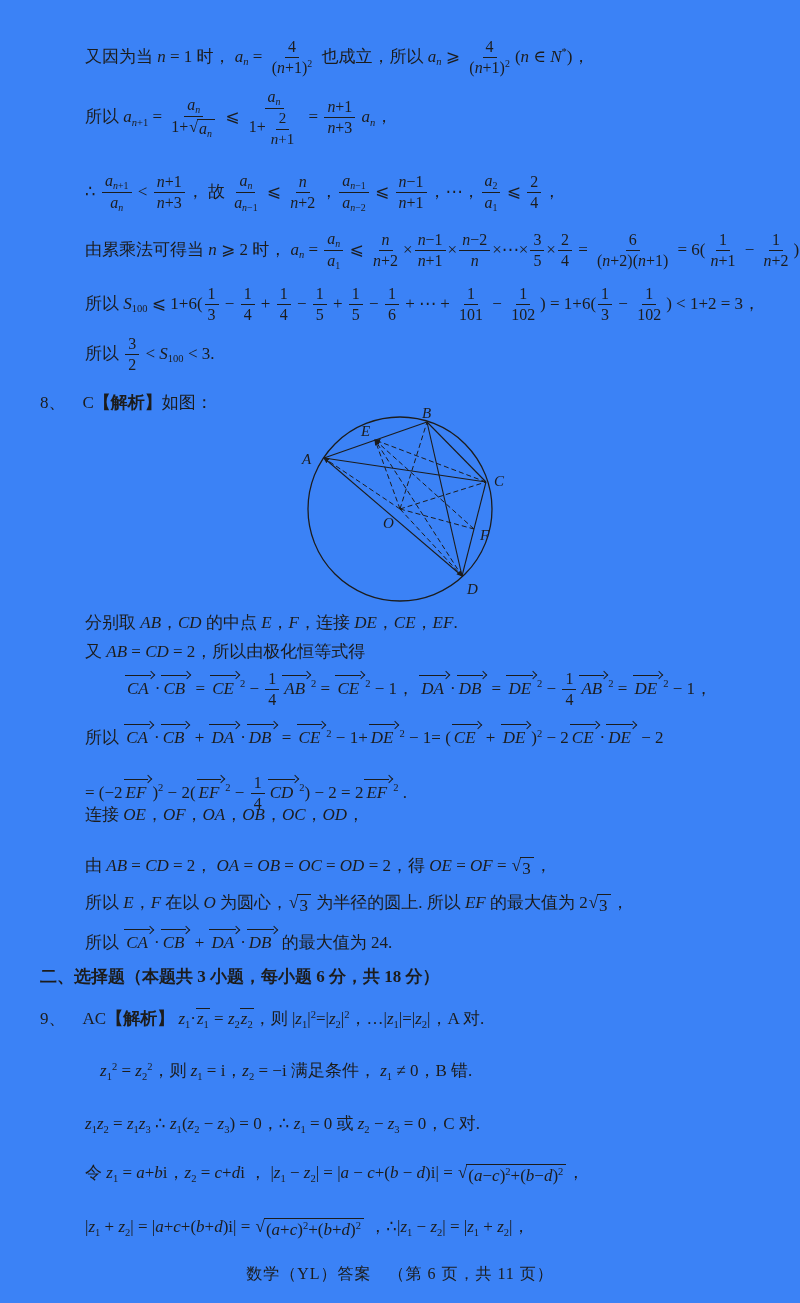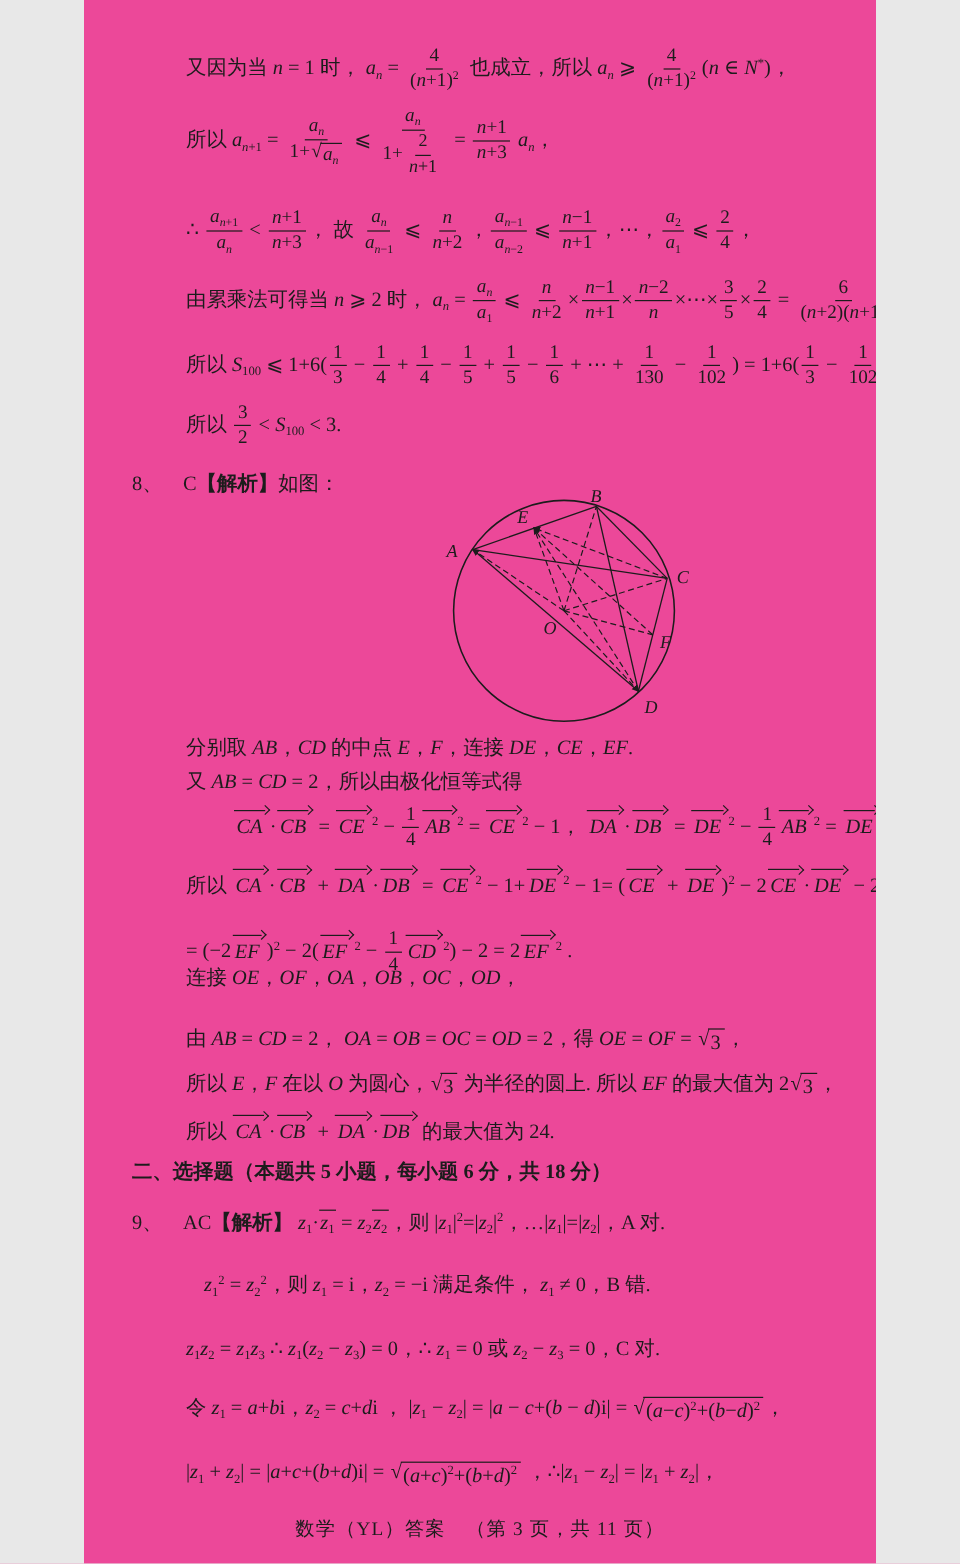--- a/index.html
+++ b/index.html
@@ -1,18 +1,18 @@
 <!DOCTYPE html>
 <html><head>
 <meta charset="utf-8">
 <style>
   html,body{margin:0;padding:0;background:#e8e8e8;}
   .page{
-    position:relative;width:660px;height:1303px;margin:0 auto;
-    background:#ec4899;color:#1c1c1c;overflow:hidden;
+    position:relative;width:800px;height:1303px;margin:0 auto;
+    background:#3b82f6;color:#1c1c1c;overflow:hidden;
     font-family:"Liberation Serif","DejaVu Serif","DejaVu Sans",serif;
     font-size:17px;
   }
   .mline{position:absolute;white-space:nowrap;line-height:1.3;}
   .mi{font-style:italic;}
   .mb{font-weight:bold;}
   .ms{font-size:0.62em;line-height:1;}
   sub.ms{vertical-align:-0.35em;}
   sup.ms{vertical-align:0.6em;}
   .frac{
@@ -127,21 +127,21 @@
           <span class="num">1</span>
           <span class="den">5</span>
         </span> + <span class="frac">
           <span class="num">1</span>
           <span class="den">5</span>
         </span> − <span class="frac">
           <span class="num">1</span>
           <span class="den">6</span>
         </span> + ⋯ + <span class="frac">
           <span class="num">1</span>
-          <span class="den">130</span>
+          <span class="den">101</span>
         </span> − <span class="frac">
           <span class="num">1</span>
           <span class="den">102</span>
         </span>) = 1+6(<span class="frac">
           <span class="num">1</span>
           <span class="den">3</span>
         </span> − <span class="frac">
           <span class="num">1</span>
           <span class="den">102</span>
         </span>) &lt; 1+2 = 3，</div>
@@ -170,21 +170,21 @@
           <span class="sqb">3</span>
         </span>，</div>
       <div class="mline" style="top: 892px; left: 85px;">所以 <span class="mi">E</span>，<span class="mi">F</span> 在以 <span class="mi">O</span> 为圆心，<span class="sqrt">
           <span class="rad">√</span>
           <span class="sqb">3</span>
         </span> 为半径的圆上. 所以 <span class="mi">EF</span> 的最大值为 2<span class="sqrt">
           <span class="rad">√</span>
           <span class="sqb">3</span>
         </span>，</div>
       <div class="mline" style="top: 929px; left: 85px;">所以 <span class="vec">CA</span>·<span class="vec">CB</span> + <span class="vec">DA</span>·<span class="vec">DB</span> 的最大值为 24.</div>
-      <div class="mline" style="top: 966px; left: 40px;"><span class="mb">二、选择题（本题共 5 小题，每小题 6 分，共 18 分）</span></div>
+      <div class="mline" style="top: 966px; left: 40px;"><span class="mb">二、选择题（本题共 3 小题，每小题 6 分，共 18 分）</span></div>
       <div class="mline" style="top: 1008px; left: 40px;">9、　AC<span class="mb">【解析】</span> <span class="mi">z</span><sub class="ms">1</sub>·<span class="bar"><span class="mi">z</span><sub class="ms">1</sub></span> = <span class="mi">z</span><sub class="ms">2</sub><span class="bar"><span class="mi">z</span><sub class="ms">2</sub></span>，则 |<span class="mi">z</span><sub class="ms">1</sub>|<sup class="ms">2</sup>=|<span class="mi">z</span><sub class="ms">2</sub>|<sup class="ms">2</sup>，…|<span class="mi">z</span><sub class="ms">1</sub>|=|<span class="mi">z</span><sub class="ms">2</sub>|，A 对.</div>
       <div class="mline" style="top: 1060px; left: 100px;"><span class="mi">z</span><sub class="ms">1</sub><sup class="ms">2</sup> = <span class="mi">z</span><sub class="ms">2</sub><sup class="ms">2</sup>，则 <span class="mi">z</span><sub class="ms">1</sub> = i，<span class="mi">z</span><sub class="ms">2</sub> = −i 满足条件， <span class="mi">z</span><sub class="ms">1</sub> ≠ 0，B 错.</div>
       <div class="mline" style="top: 1113px; left: 85px;"><span class="mi">z</span><sub class="ms">1</sub><span class="mi">z</span><sub class="ms">2</sub> = <span class="mi">z</span><sub class="ms">1</sub><span class="mi">z</span><sub class="ms">3</sub> ∴ <span class="mi">z</span><sub class="ms">1</sub>(<span class="mi">z</span><sub class="ms">2</sub> − <span class="mi">z</span><sub class="ms">3</sub>) = 0，∴ <span class="mi">z</span><sub class="ms">1</sub> = 0 或 <span class="mi">z</span><sub class="ms">2</sub> − <span class="mi">z</span><sub class="ms">3</sub> = 0，C 对.</div>
       <div class="mline" style="top: 1162px; left: 85px;">令 <span class="mi">z</span><sub class="ms">1</sub> = <span class="mi">a</span>+<span class="mi">b</span>i，<span class="mi">z</span><sub class="ms">2</sub> = <span class="mi">c</span>+<span class="mi">d</span>i ，  |<span class="mi">z</span><sub class="ms">1</sub> − <span class="mi">z</span><sub class="ms">2</sub>| = |<span class="mi">a</span> − <span class="mi">c</span>+(<span class="mi">b</span> − <span class="mi">d</span>)i| = <span class="sqrt">
           <span class="rad">√</span>
           <span class="sqb">(<span class="mi">a</span>−<span class="mi">c</span>)<sup class="ms">2</sup>+(<span class="mi">b</span>−<span class="mi">d</span>)<sup class="ms">2</sup></span>
         </span>，</div>
       <div class="mline" style="top: 1216px; left: 85px;">|<span class="mi">z</span><sub class="ms">1</sub> + <span class="mi">z</span><sub class="ms">2</sub>| = |<span class="mi">a</span>+<span class="mi">c</span>+(<span class="mi">b</span>+<span class="mi">d</span>)i| = <span class="sqrt">
           <span class="rad">√</span>
           <span class="sqb">(<span class="mi">a</span>+<span class="mi">c</span>)<sup class="ms">2</sup>+(<span class="mi">b</span>+<span class="mi">d</span>)<sup class="ms">2</sup></span>
@@ -213,14 +213,14 @@
       <line x1="110" y1="103" x2="85" y2="34" stroke="#1c1c1c" stroke-width="1" stroke-dasharray="5 3"></line>
       <line x1="110" y1="103" x2="184" y2="123" stroke="#1c1c1c" stroke-width="1" stroke-dasharray="5 3"></line>
       <text x="12" y="58">A</text>
       <text x="132" y="12">B</text>
       <text x="204" y="80">C</text>
       <text x="177" y="188">D</text>
       <text x="71" y="30">E</text>
       <text x="190" y="134">F</text>
       <text x="93" y="122">O</text>
     </svg>
-  <div class="footer">数学（YL）答案　（第 3 页，共 11 页）</div>
+  <div class="footer">数学（YL）答案　（第 6 页，共 11 页）</div>
 </div>
 
 </body></html>

